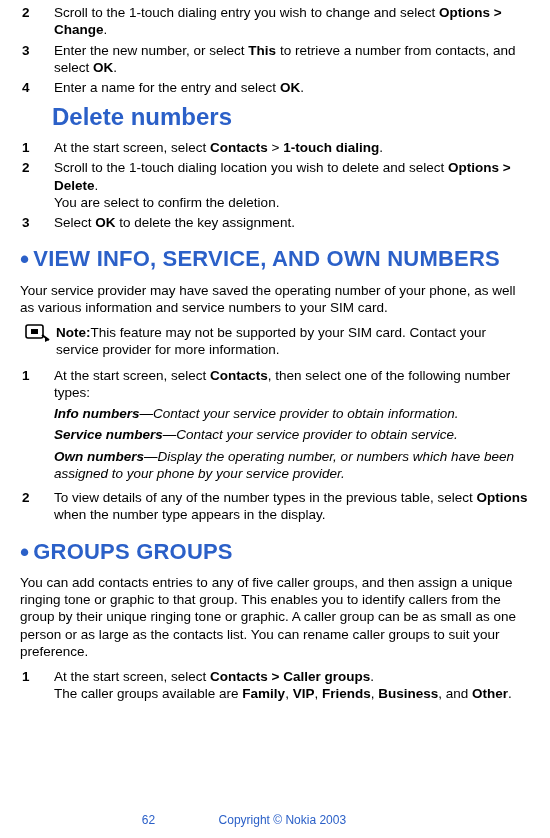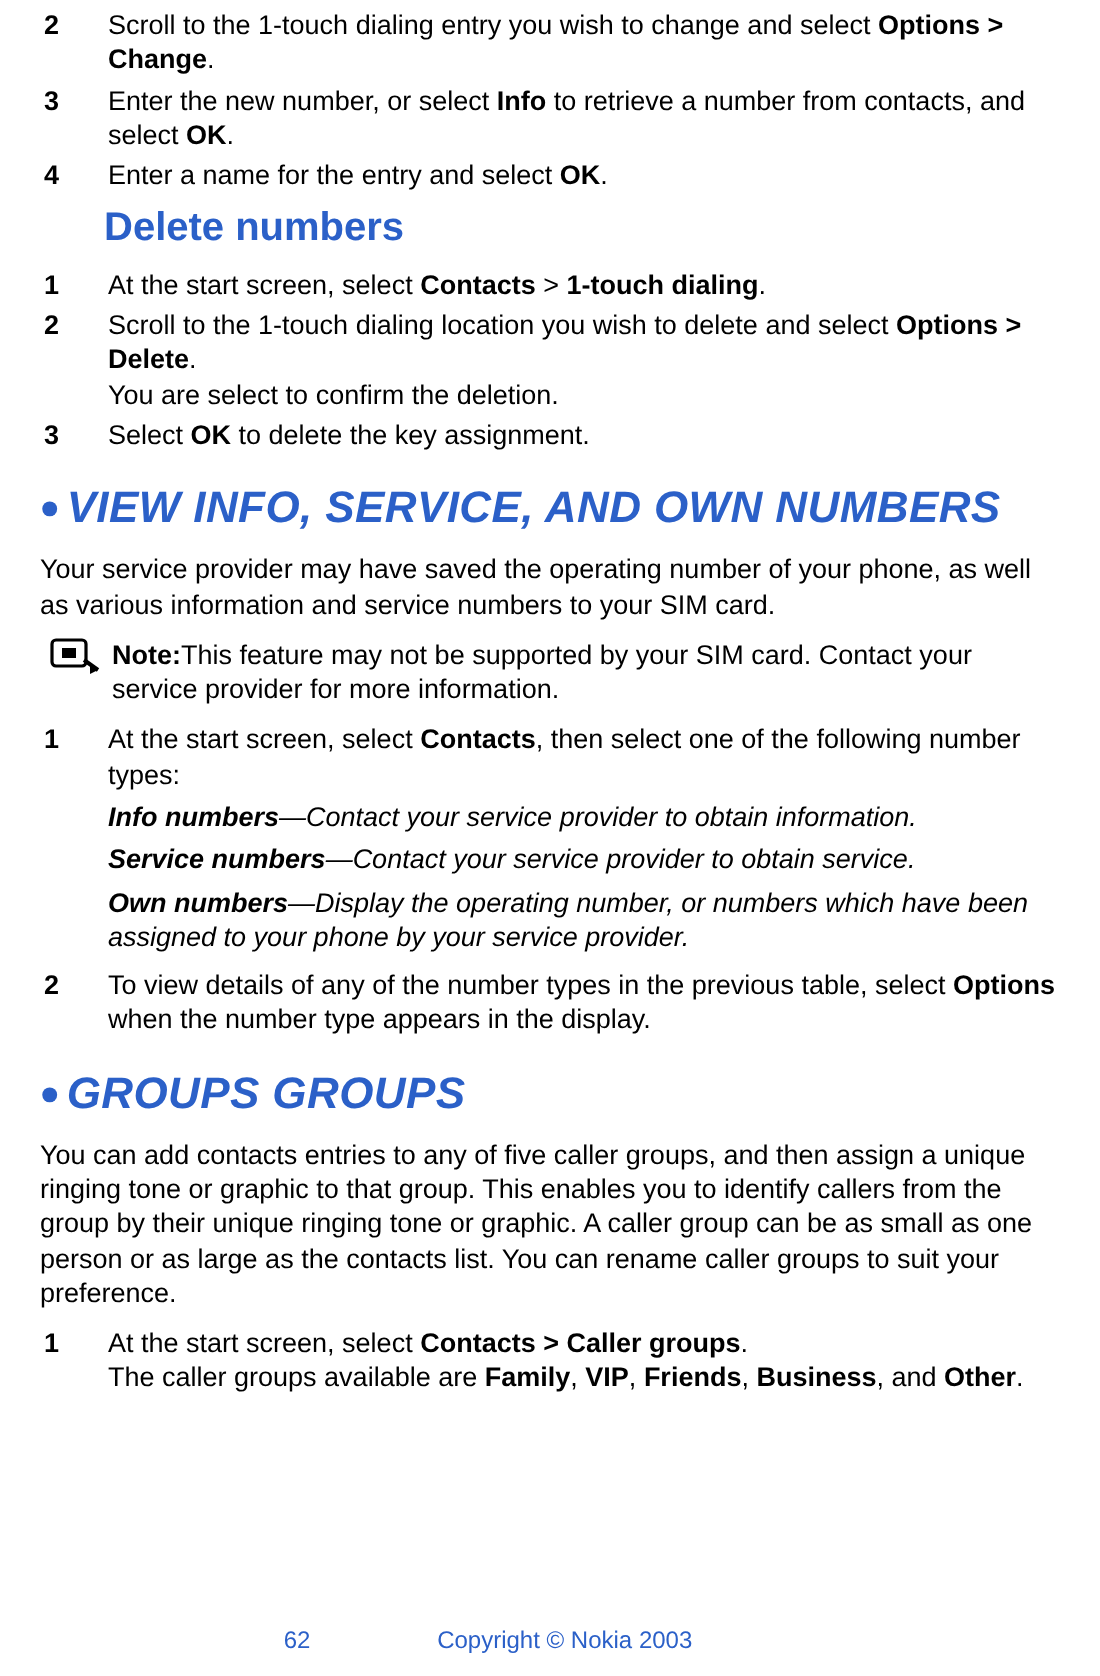--- a/index.html
+++ b/index.html
@@ -28,30 +28,29 @@
     text-align: left;
     padding-left: 2px;
   }
   .step-body {
     flex: 1;
   }
   .b { font-weight: bold; }
   .h2 {
     color: #2b60c8;
     font-weight: bold;
-    font-size: 20px;
+    font-size: 24px;
     margin: 6px 0 6px 32px;
   }
   .h1 {
     color: #2b60c8;
     font-weight: bold;
     font-size: 22px;
     margin: 14px 0 8px 0;
     letter-spacing: 0.2px;
-    font-style: italic;
   }
   .bullet-dot {
     font-size: 26px;
     line-height: 22px;
     vertical-align: -2px;
     margin-right: 4px;
   }
   .para {
     margin: 4px 0 8px 0;
   }
@@ -91,21 +90,21 @@
 
 <div class="page">
 
   <div id="pre-steps">
       <div class="step">
         <div class="step-num">2</div>
         <div class="step-body">Scroll to the 1-touch dialing entry you wish to change and select <span class="b">Options &gt; Change</span>.</div>
       </div>
       <div class="step">
         <div class="step-num">3</div>
-        <div class="step-body">Enter the new number, or select <span class="b">Info</span> to retrieve a number from contacts, and select <span class="b">OK</span>.</div>
+        <div class="step-body">Enter the new number, or select <span class="b">This</span> to retrieve a number from contacts, and select <span class="b">OK</span>.</div>
       </div>
       <div class="step">
         <div class="step-num">4</div>
         <div class="step-body">Enter a name for the entry and select <span class="b">OK</span>.</div>
       </div>
     </div>
 
   <div class="h2">Delete numbers</div>
 
   <div id="delete-steps">

